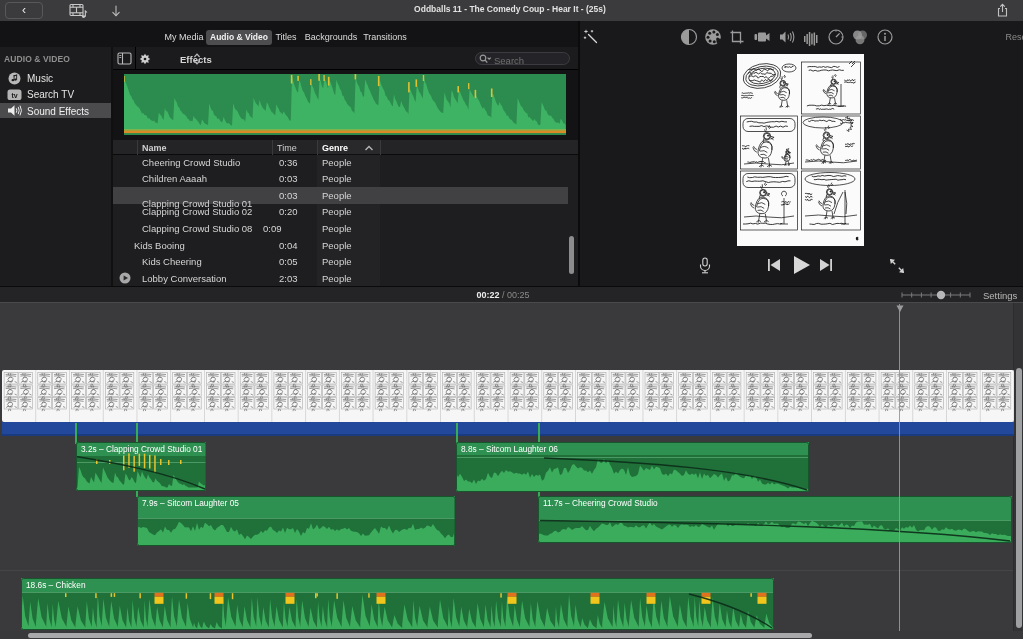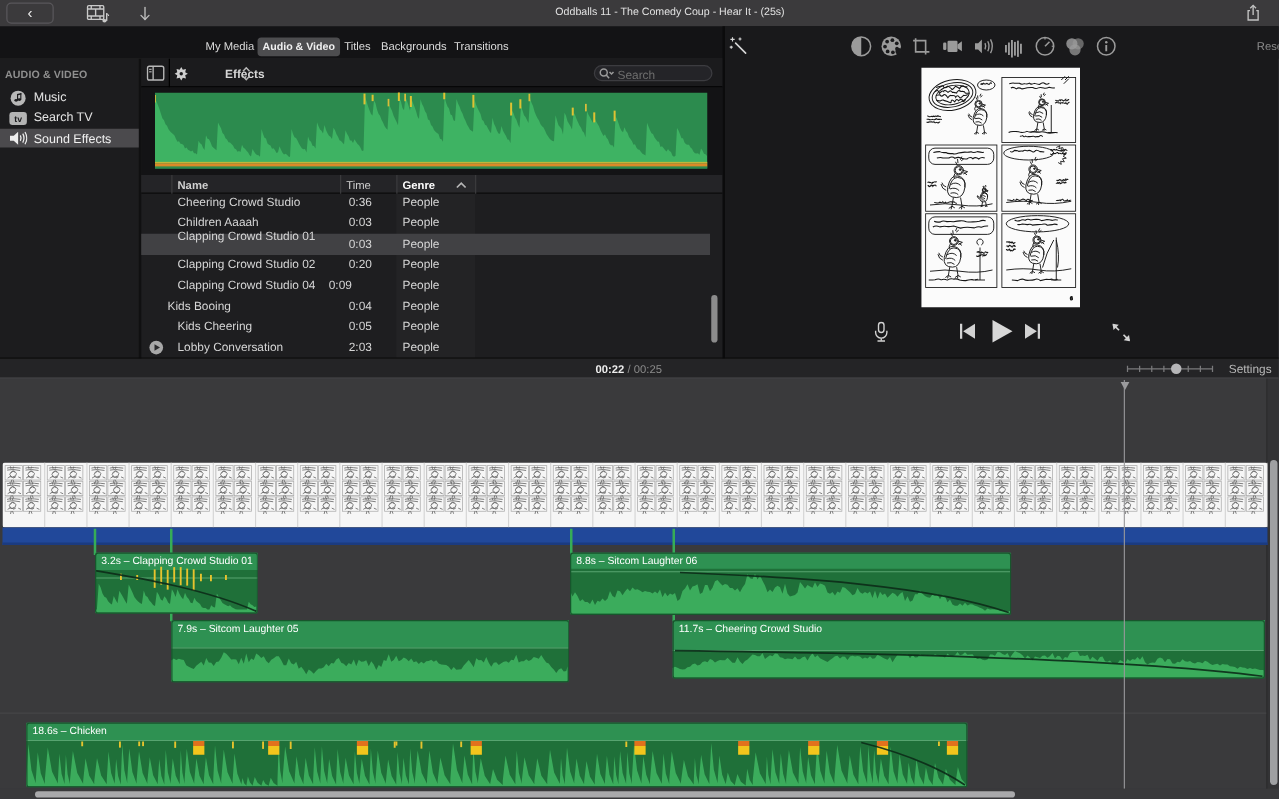--- a/index.html
+++ b/index.html
@@ -24,21 +24,21 @@
       <rect x="15.8" y="7.5" width="1.1" height="6.2"></rect>
       <path d="M15.8 7.5 q2.4 0.3 2.6 2.2 l-0.9 0.15 q-0.3-1.5-1.7-1.6 z"></path>
     </g>
 </svg>
 <svg class="abs" style="left:109px;top:4px;" width="14" height="14" viewBox="0 0 14 14">
 <g stroke="#bcbcbc" stroke-width="1.1" fill="none" stroke-linecap="round">
 <line x1="7" y1="2" x2="7" y2="11.5"></line>
       <polyline points="3.8,8.3 7,11.6 10.2,8.3"></polyline>
     </g>
   </svg>
-<div class="abs" style="left:536px;top:4px;transform:translateX(-50%);color:#e2e2e2;font-size:8.5px;font-weight:normal;white-space:nowrap;">Oddballs 11 - The Comedy Coup - Hear It - (25s)</div>
+<div class="abs" style="left:510px;top:4px;transform:translateX(-50%);color:#e2e2e2;font-size:8.5px;font-weight:bold;white-space:nowrap;">Oddballs 11 - The Comedy Coup - Hear It - (25s)</div>
 <svg class="abs" style="left:995px;top:3px;" width="15" height="15" viewBox="0 0 15 15">
 <g stroke="#c2c2c2" stroke-width="1.1" fill="none">
 <path d="M5 5.5 H3.5 V13 H11.5 V5.5 H10"></path>
 <line x1="7.5" y1="1.5" x2="7.5" y2="9"></line>
       <polyline points="5.2,3.6 7.5,1.3 9.8,3.6"></polyline>
     </g>
   </svg>
 <div class="abs" style="left:0;top:21px;width:1023px;height:26px;background:#131315;"></div>
 <div class="abs" style="left:184px;top:32px;transform:translateX(-50%);color:#dcdcdc;font-size:9px;white-space:nowrap;">My Media</div>
 <div class="abs" style="left:239px;top:30px;transform:translateX(-50%);background:#4d4d4f;border-radius:3px;padding:2px 4px 3px;color:#f0f0f0;font-size:8.5px;font-weight:bold;white-space:nowrap;">Audio &amp; Video</div>
@@ -142,27 +142,27 @@
 <div class="abs" style="left:272px;top:140px;width:1px;height:15px;background:#3a3a3c;"></div>
 <div class="abs" style="left:317px;top:140px;width:1px;height:15px;background:#3a3a3c;"></div>
 <div class="abs" style="left:380px;top:140px;width:1px;height:15px;background:#3a3a3c;"></div>
 <div class="abs" style="left:142px;top:155.6px;color:#d6d6d6;font-size:9.5px;line-height:13px;white-space:nowrap;">Cheering Crowd Studio</div>
 <div class="abs" style="left:279px;top:155.6px;color:#d6d6d6;font-size:9.5px;line-height:13px;">0:36</div>
 <div class="abs" style="left:322px;top:155.6px;color:#d6d6d6;font-size:9.5px;line-height:13px;">People</div>
 <div class="abs" style="left:142px;top:172.2px;color:#d6d6d6;font-size:9.5px;line-height:13px;white-space:nowrap;">Children Aaaah</div>
 <div class="abs" style="left:279px;top:172.2px;color:#d6d6d6;font-size:9.5px;line-height:13px;">0:03</div>
 <div class="abs" style="left:322px;top:172.2px;color:#d6d6d6;font-size:9.5px;line-height:13px;">People</div>
 <div class="abs" style="left:113px;top:187.0px;width:455px;height:16.6px;background:#414144;"></div>
-<div class="abs" style="left:142px;top:183px;color:#d6d6d6;font-size:9.5px;line-height:13px;white-space:nowrap;">Clapping Crowd Studio 01</div>
+<div class="abs" style="left:142px;top:197px;color:#d6d6d6;font-size:9.5px;line-height:13px;white-space:nowrap;">Clapping Crowd Studio 01</div>
 <div class="abs" style="left:279px;top:188.8px;color:#d6d6d6;font-size:9.5px;line-height:13px;">0:03</div>
 <div class="abs" style="left:322px;top:188.8px;color:#d6d6d6;font-size:9.5px;line-height:13px;">People</div>
 <div class="abs" style="left:142px;top:205.4px;color:#d6d6d6;font-size:9.5px;line-height:13px;white-space:nowrap;">Clapping Crowd Studio 02</div>
 <div class="abs" style="left:279px;top:205.4px;color:#d6d6d6;font-size:9.5px;line-height:13px;">0:20</div>
 <div class="abs" style="left:322px;top:205.4px;color:#d6d6d6;font-size:9.5px;line-height:13px;">People</div>
-<div class="abs" style="left:142px;top:222.0px;color:#d6d6d6;font-size:9.5px;line-height:13px;white-space:nowrap;">Clapping Crowd Studio 04</div>
+<div class="abs" style="left:142px;top:222.0px;color:#d6d6d6;font-size:9.5px;line-height:13px;white-space:nowrap;">Clapping Crowd Studio 08</div>
 <div class="abs" style="left:263px;top:222.0px;color:#d6d6d6;font-size:9.5px;line-height:13px;">0:09</div>
 <div class="abs" style="left:322px;top:222.0px;color:#d6d6d6;font-size:9.5px;line-height:13px;">People</div>
 <div class="abs" style="left:134px;top:238.6px;color:#d6d6d6;font-size:9.5px;line-height:13px;white-space:nowrap;">Kids Booing</div>
 <div class="abs" style="left:279px;top:238.6px;color:#d6d6d6;font-size:9.5px;line-height:13px;">0:04</div>
 <div class="abs" style="left:322px;top:238.6px;color:#d6d6d6;font-size:9.5px;line-height:13px;">People</div>
 <div class="abs" style="left:142px;top:255.2px;color:#d6d6d6;font-size:9.5px;line-height:13px;white-space:nowrap;">Kids Cheering</div>
 <div class="abs" style="left:279px;top:255.2px;color:#d6d6d6;font-size:9.5px;line-height:13px;">0:05</div>
 <div class="abs" style="left:322px;top:255.2px;color:#d6d6d6;font-size:9.5px;line-height:13px;">People</div>
 <div class="abs" style="left:142px;top:271.8px;color:#d6d6d6;font-size:9.5px;line-height:13px;white-space:nowrap;">Lobby Conversation</div>
 <div class="abs" style="left:279px;top:271.8px;color:#d6d6d6;font-size:9.5px;line-height:13px;">2:03</div>

